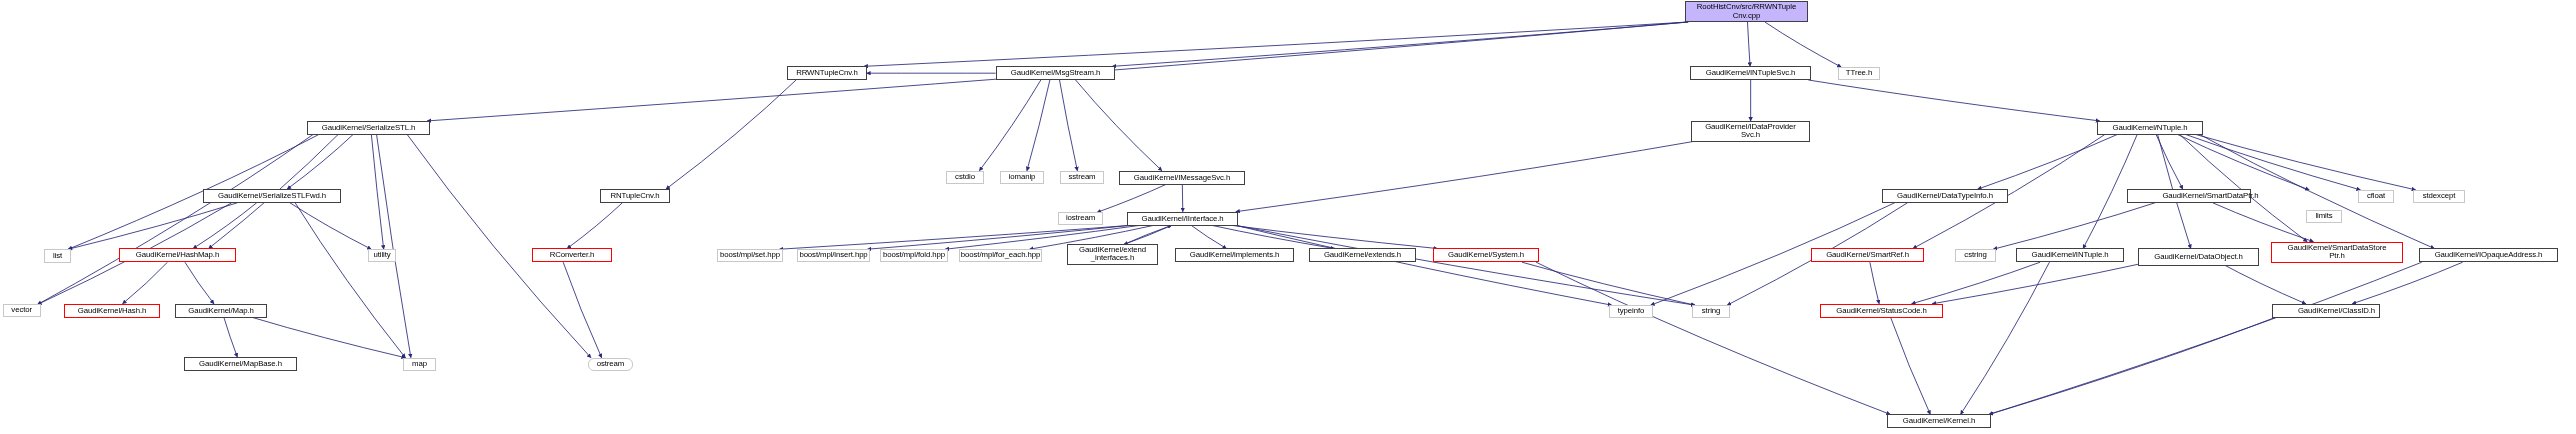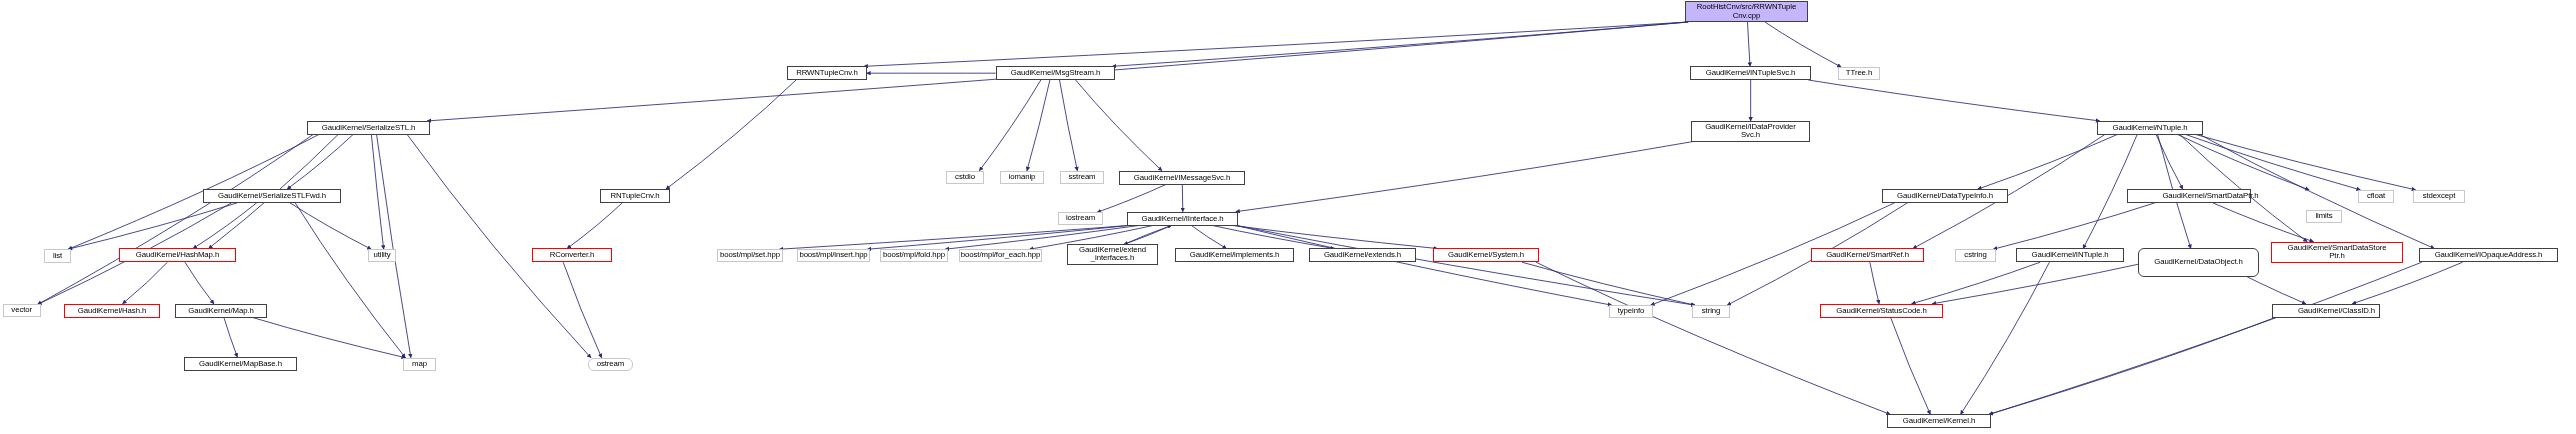--- a/index.html
+++ b/index.html
@@ -170,21 +170,21 @@
       <div class="node k-light" style="left: 880px; top: 249px; width: 68px; height: 13px;">boost/mpl/fold.hpp</div>
       <div class="node k-light" style="left: 959px; top: 249px; width: 83px; height: 13px;">boost/mpl/for_each.hpp</div>
       <div class="node k-dark" style="left: 1067px; top: 244px; width: 91px; height: 20.5px;">GaudiKernel/extend
 _interfaces.h</div>
       <div class="node k-dark" style="left: 1175px; top: 248px; width: 119px; height: 13.6px;">GaudiKernel/implements.h</div>
       <div class="node k-dark" style="left: 1309px; top: 248px; width: 107px; height: 13.6px;">GaudiKernel/extends.h</div>
       <div class="node k-red" style="left: 1433px; top: 248px; width: 106px; height: 13.6px;">GaudiKernel/System.h</div>
       <div class="node k-red" style="left: 1811px; top: 248px; width: 113px; height: 13.6px;">GaudiKernel/SmartRef.h</div>
       <div class="node k-light" style="left: 1955px; top: 249px; width: 41px; height: 13px;">cstring</div>
       <div class="node k-dark" style="left: 2016px; top: 248px; width: 108px; height: 13.6px;">GaudiKernel/INTuple.h</div>
-      <div class="node k-dark" style="left: 2138px; top: 248px; width: 121px; height: 29px; border-radius: 6px;">GaudiKernel/DataObject.h</div>
+      <div class="node k-dark" style="left: 2138px; top: 248px; width: 121px; height: 18px;">GaudiKernel/DataObject.h</div>
       <div class="node k-red" style="left: 2271px; top: 242px; width: 132px; height: 20.5px;">GaudiKernel/SmartDataStore
 Ptr.h</div>
       <div class="node k-dark" style="left: 2419px; top: 248px; width: 139px; height: 13.6px;">GaudiKernel/IOpaqueAddress.h</div>
       <div class="node k-light" style="left: 2.7px; top: 304px; width: 38px; height: 13px;">vector</div>
       <div class="node k-red" style="left: 64px; top: 304px; width: 96px; height: 13.6px;">GaudiKernel/Hash.h</div>
       <div class="node k-dark" style="left: 175px; top: 304px; width: 92px; height: 13.6px;">GaudiKernel/Map.h</div>
       <div class="node k-light" style="left: 1609px; top: 305px; width: 44px; height: 13px;">typeinfo</div>
       <div class="node k-light" style="left: 1692px; top: 305px; width: 38px; height: 13px;">string</div>
       <div class="node k-red" style="left: 1820px; top: 304px; width: 123px; height: 13.6px;">GaudiKernel/StatusCode.h</div>
       <div class="node k-dark" style="left: 2272px; top: 304px; width: 108px; height: 13.6px; padding-left: 23px;">GaudiKernel/ClassID.h</div>

